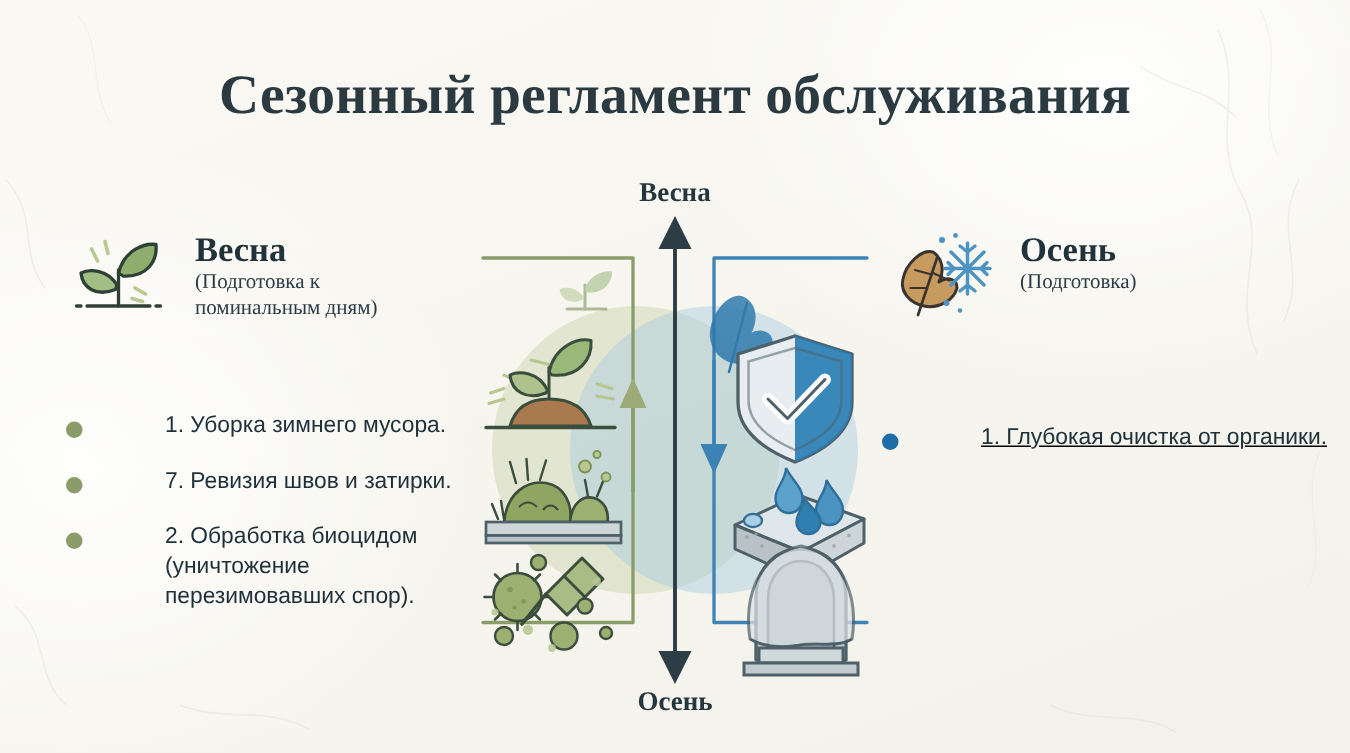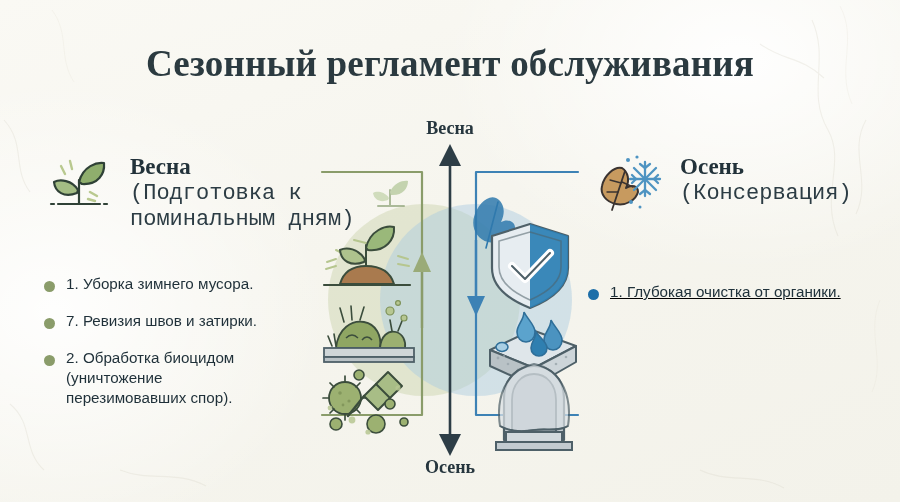--- a/index.html
+++ b/index.html
@@ -33,29 +33,29 @@
   .hdr{position:absolute;display:flex;align-items:flex-start;gap:14px;}
   .hdr-l{left:42px;top:152px;width:330px;}
   .hdr-r{left:592px;top:152px;width:300px;}
   .hdr-ico{flex:0 0 auto;width:74px;height:74px;}
   .hdr-txt{padding-top:2px;}
   .hdr-main{
     font-family:"Liberation Serif", serif;
     font-weight:bold;font-size:23px;color:#22323a;line-height:1.12;
   }
   .hdr-sub{
-    font-family:Liberation Mono, monospace;
-    font-size:22px;color:#2c3c44;line-height:1.2;margin-top:1px;
+    font-family:Liberation Serif, serif;
+    font-size:14px;color:#2c3c44;line-height:1.2;margin-top:1px;
   }
 
   
   .list{position:absolute;}
   .list-l{left:44px;top:274px;width:300px;}
   .list-r{left:588px;top:282px;width:312px;text-decoration:underline;}
-  .li{display:flex;align-items:flex-start;margin-bottom:17px;}
+  .li{display:flex;align-items:flex-start;margin-bottom:17px;gap:44px;}
   .dot{
     flex:0 0 auto;width:11px;height:11px;border-radius:50%;
     margin-top:7px;margin-right:11px;
   }
   .li-text{
     font-size:15.2px;line-height:1.32;color:#20323b;
     white-space:pre-line;
   }
   .list-l .li-text{color:#1f3039;}
 
@@ -152,21 +152,21 @@
         <g fill="#4e94c2">
           <circle cx="36" cy="8" r="2"></circle>
             <circle cx="45" cy="5" r="1.6"></circle>
           <circle cx="39" cy="50" r="2"></circle>
             <circle cx="48" cy="55" r="1.5"></circle>
         </g>
       </svg>
     </div>
     <div class="hdr-txt">
       <div class="hdr-main">Осень</div>
-      <div class="hdr-sub" style="white-space:pre-line">(Консервация)</div>
+      <div class="hdr-sub" style="white-space:pre-line">(Подготовка)</div>
     </div>
   </div>
 
   <div class="list list-l">
     <div class="li">
       <span class="dot" style="background:#8a9c6a"></span>
       <span class="li-text">1. Уборка зимнего мусора.</span>
     </div>
     <div class="li">
       <span class="dot" style="background:#8a9c6a"></span>

